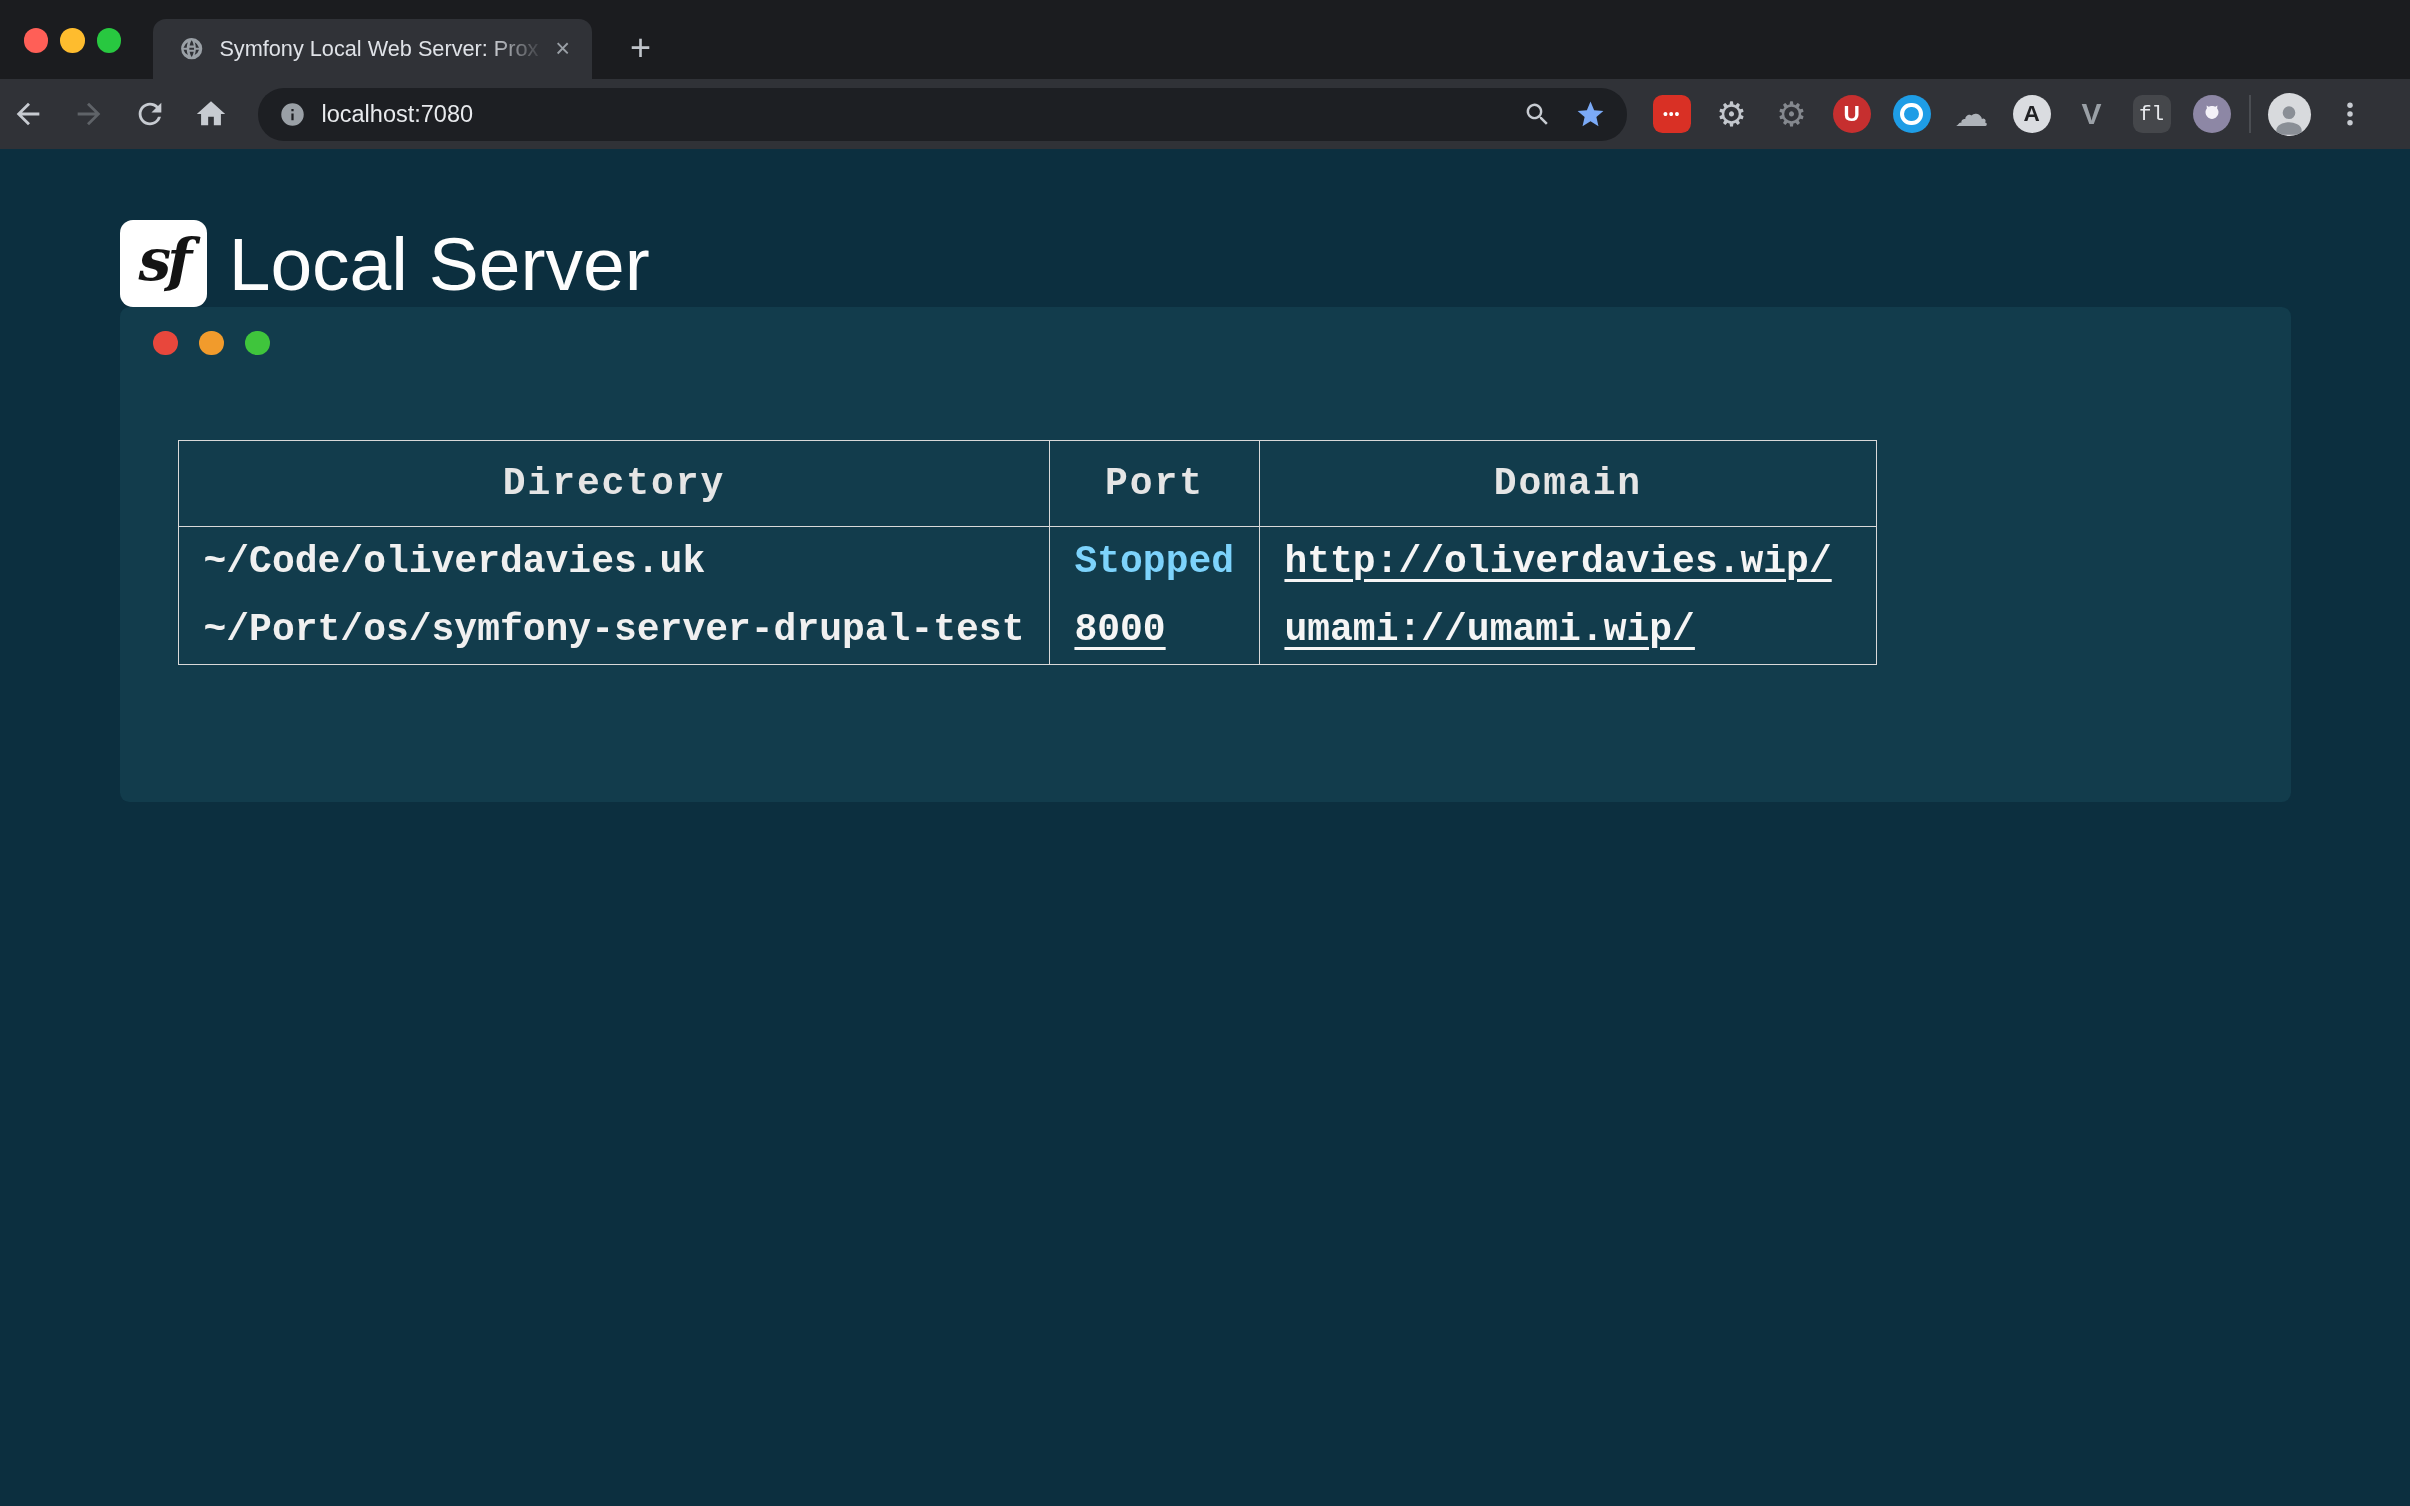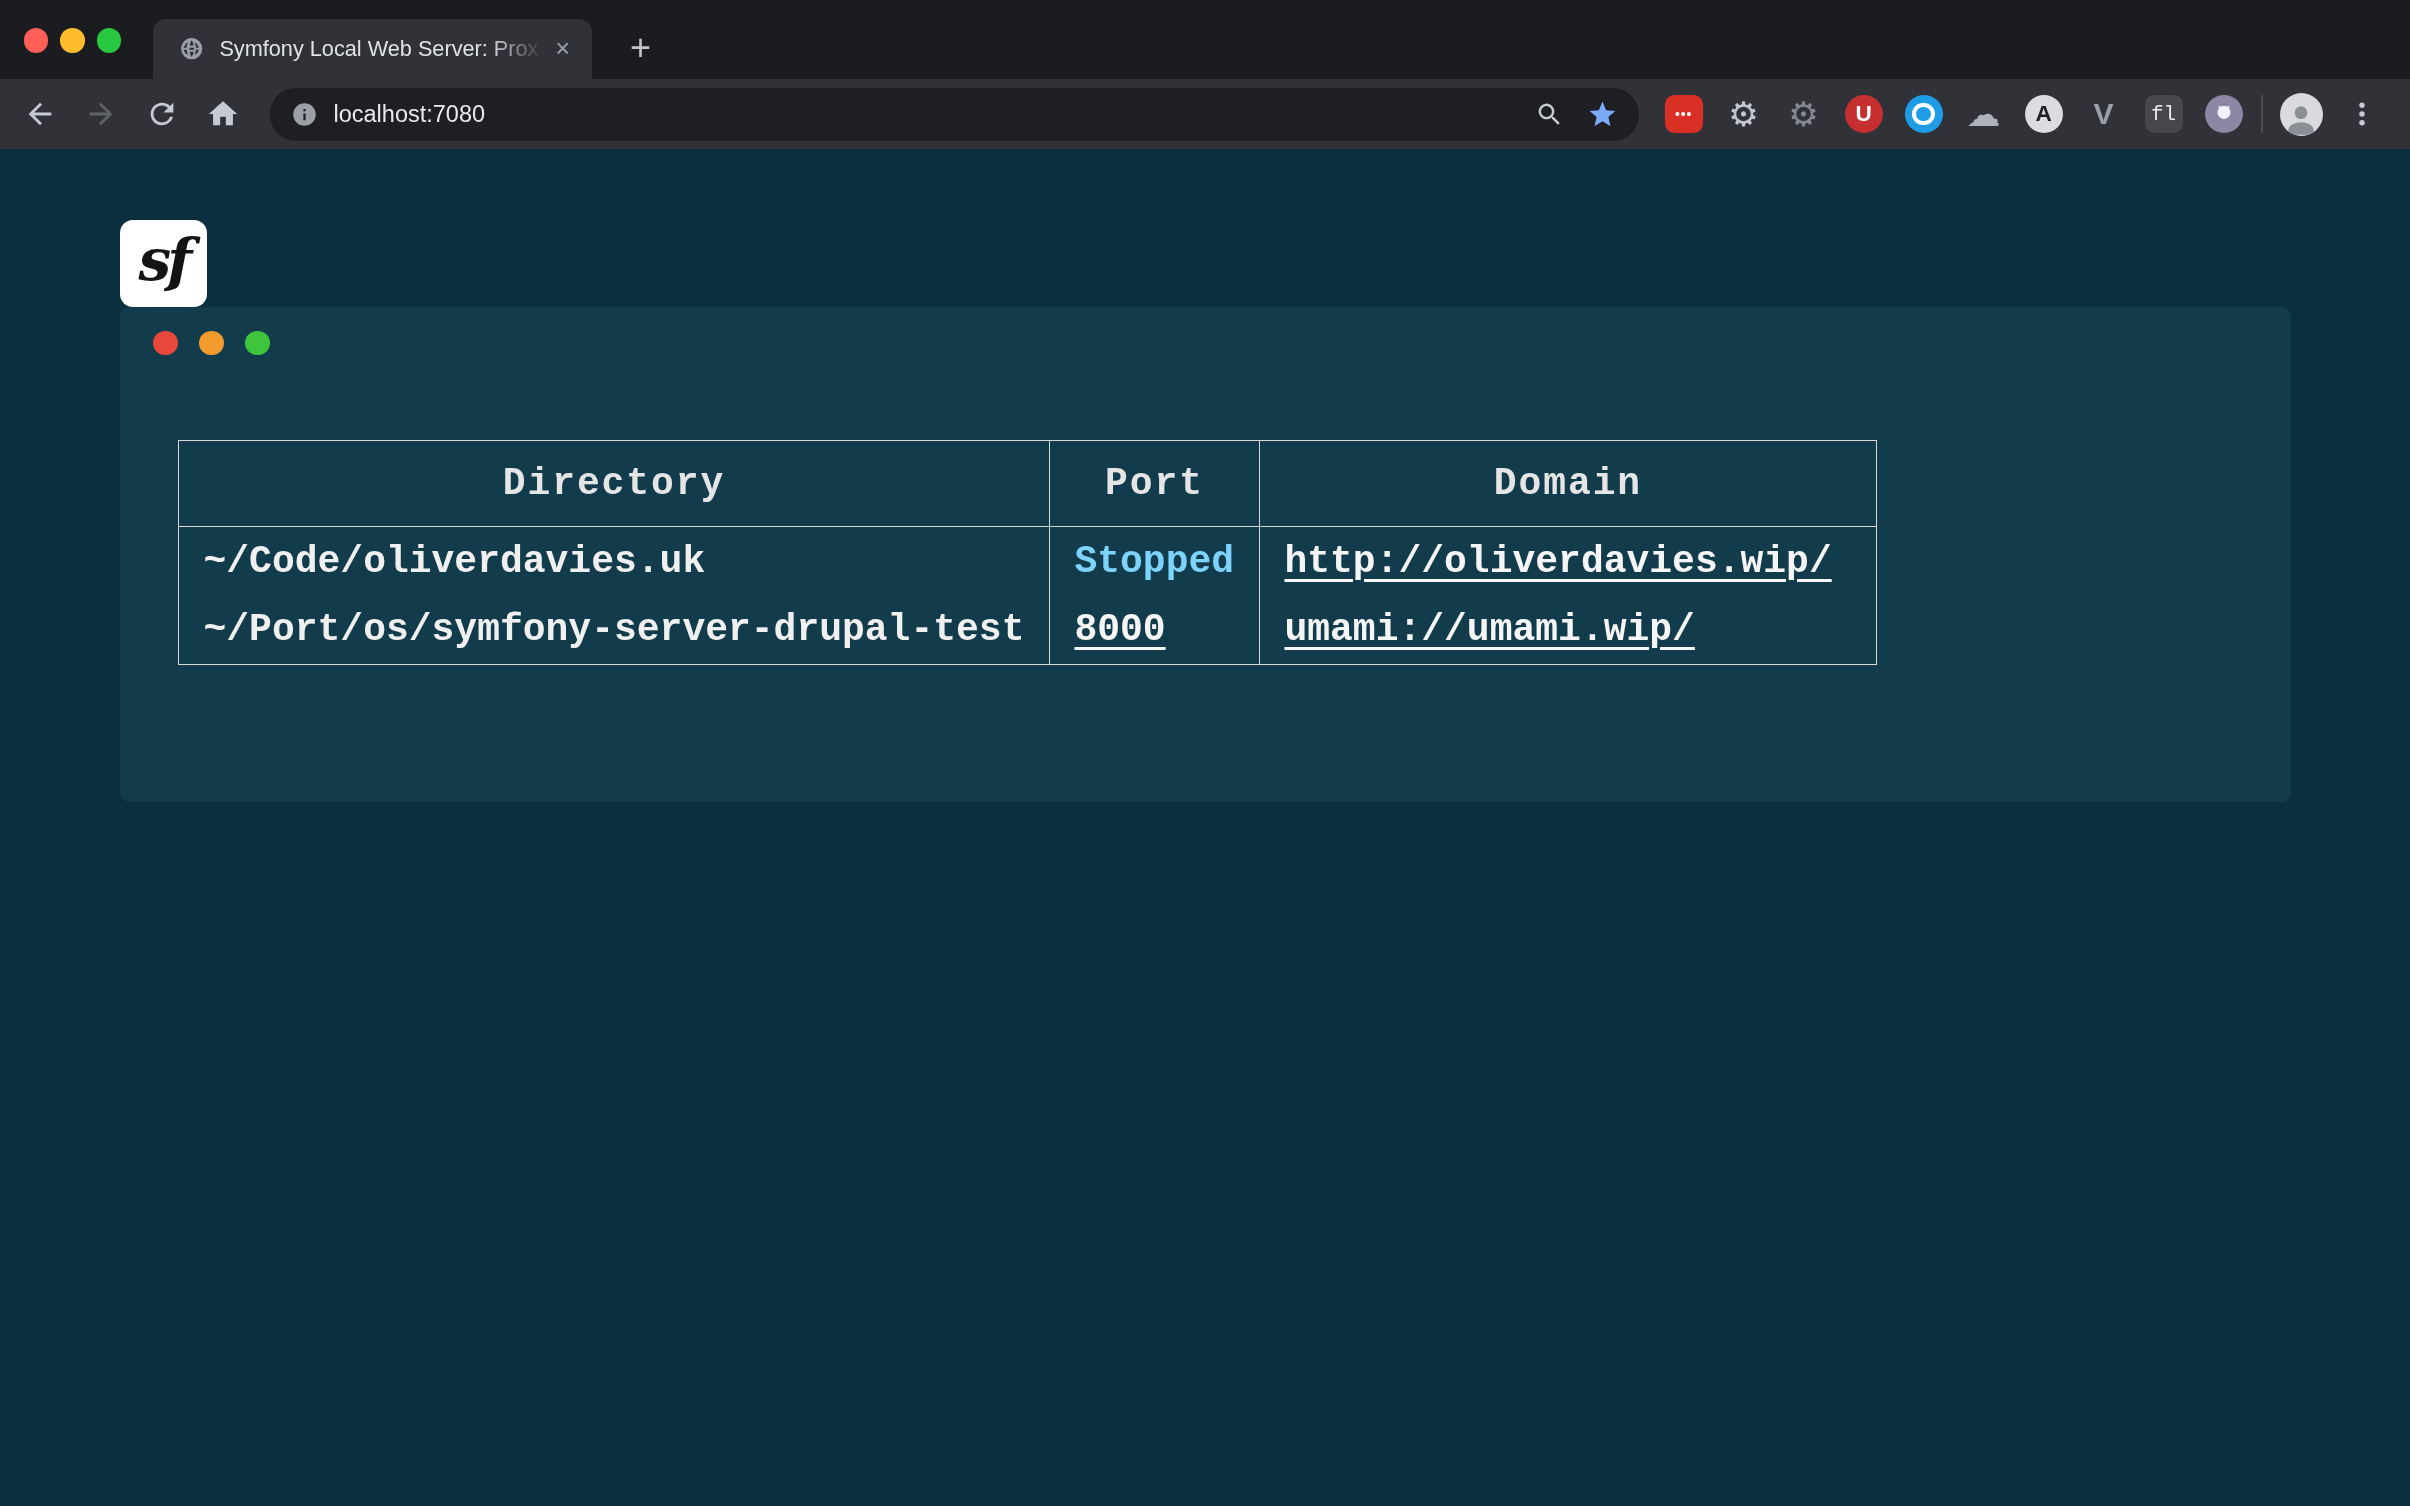--- a/index.html
+++ b/index.html
@@ -24,21 +24,21 @@
                -webkit-mask-image:linear-gradient(90deg,#000 82%,transparent);
                mask-image:linear-gradient(90deg,#000 82%,transparent); }
   .tab-close { width:36px; height:36px; border-radius:50%; display:grid; place-items:center;
                color:#9aa0a6; font-size:25.4px; line-height:1; flex:none; }
   .new-tab { position:absolute; left:617px; top:24.5px; width:47px; height:47px;
              display:grid; place-items:center; color:#c0c4ca; font-size:36px;
              font-weight:300; border-radius:50%; }
 
   
   .toolbar { height:70px; background:#303237; display:flex; align-items:center;
-             padding:0 19px 0 17px; flex:none; }
+             padding:0 19px 0 5px; flex:none; }
   .nav-btn { width:45px; height:45px; border-radius:50%; display:grid; place-items:center; flex:none; }
   .nav-btn + .nav-btn { margin-left:16px; }
   .nav-btn svg { width:34px; height:34px; fill:#c7cbd1; }
   .nav-btn.disabled svg { fill:#5f6368; }
 
   .omnibox { width:1369px; height:53px; margin-left:24.5px; background:#1d1f23;
              border-radius:26px; display:flex; align-items:center; padding:0 21px; flex:none; }
   .omnibox .info-icon svg { width:27px; height:27px; fill:#9aa0a6; display:block; }
   .url-text { margin-left:16px; font-size:23.5px; color:#e8eaed; flex:1;
               white-space:nowrap; overflow:hidden; }
@@ -224,20 +224,21 @@
           <circle cx="12" cy="5" r="2.2"></circle>
           <circle cx="12" cy="12" r="2.2"></circle>
           <circle cx="12" cy="19" r="2.2"></circle>
         </svg>
     </div>
   </div>
 
   <div class="content">
     <div class="brand">
       <div class="logo">sf</div>
+      <div class="brand-title">Local Server</div>
     </div>
 
     <div class="panel">
       <div class="panel-dots">
         <div class="p-dot p-red"></div>
         <div class="p-dot p-orange"></div>
         <div class="p-dot p-green"></div>
       </div>
 
       <table class="server-table">

